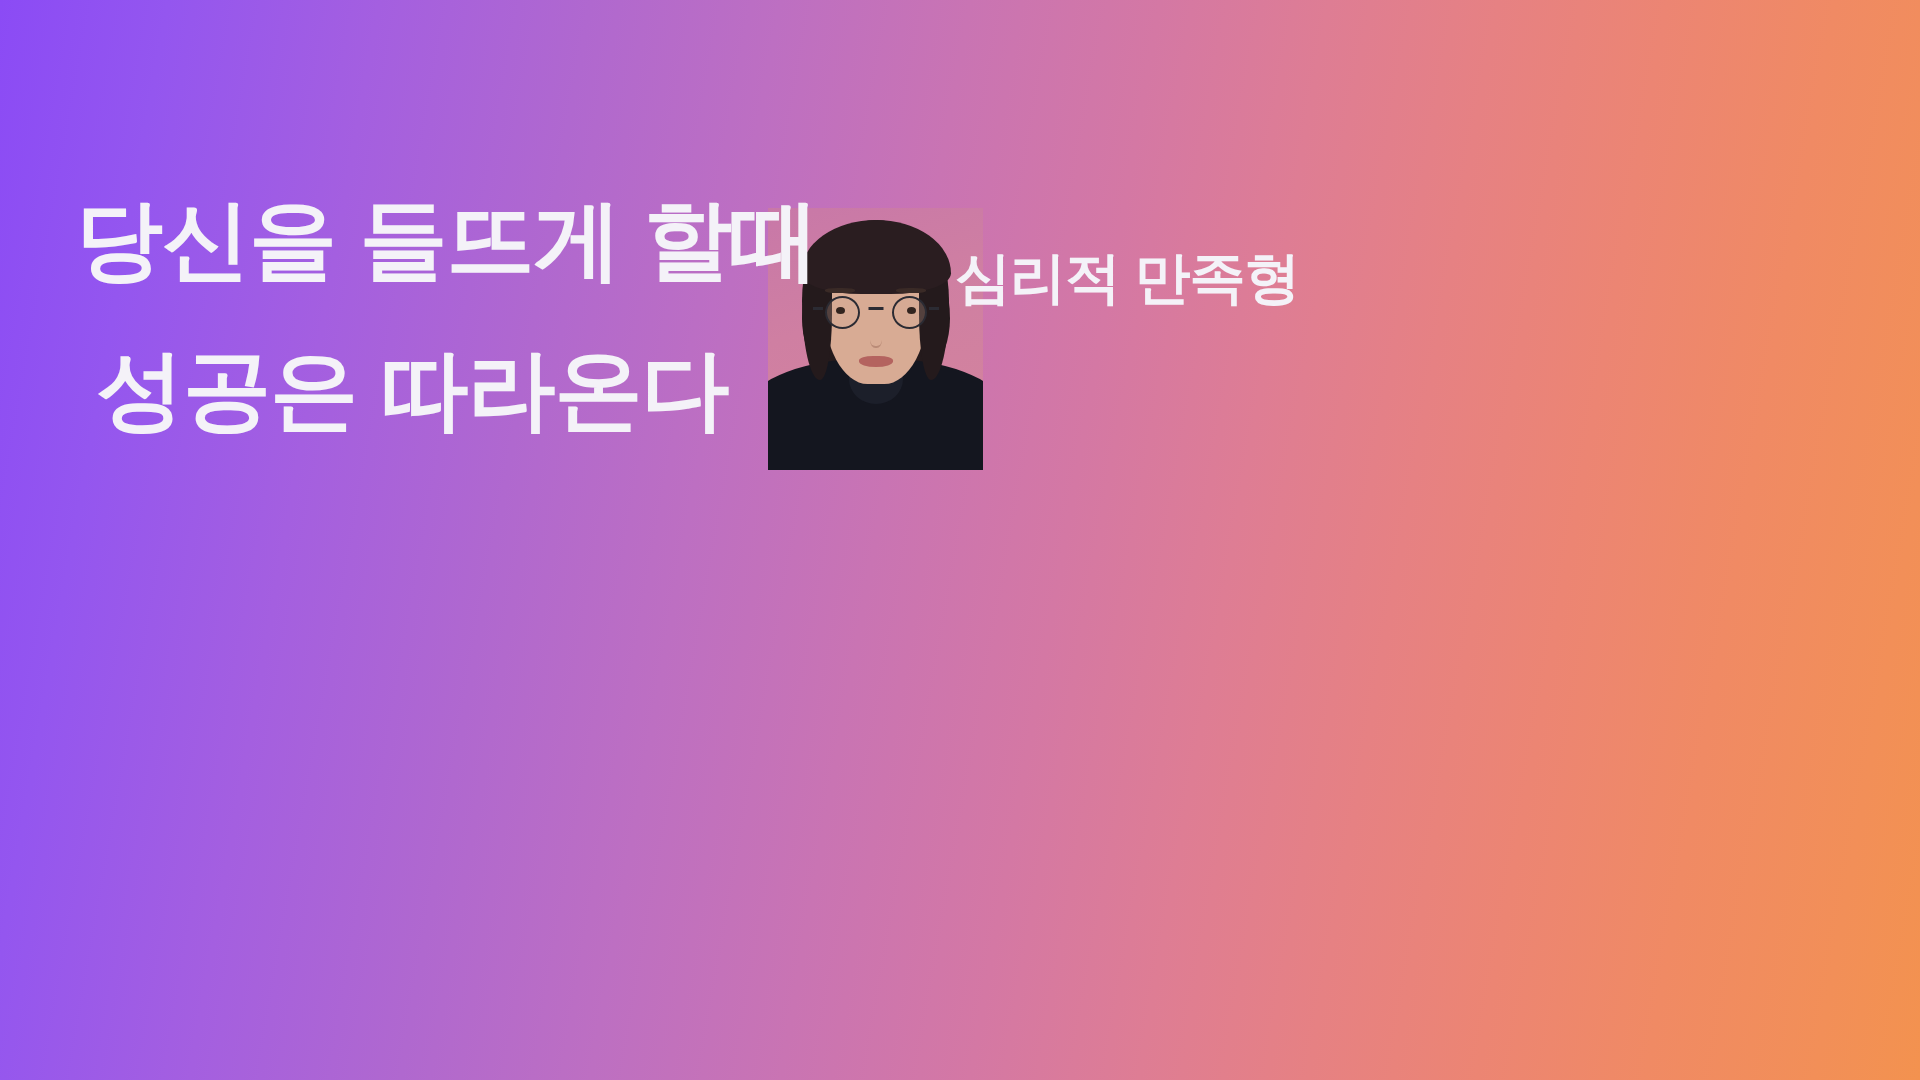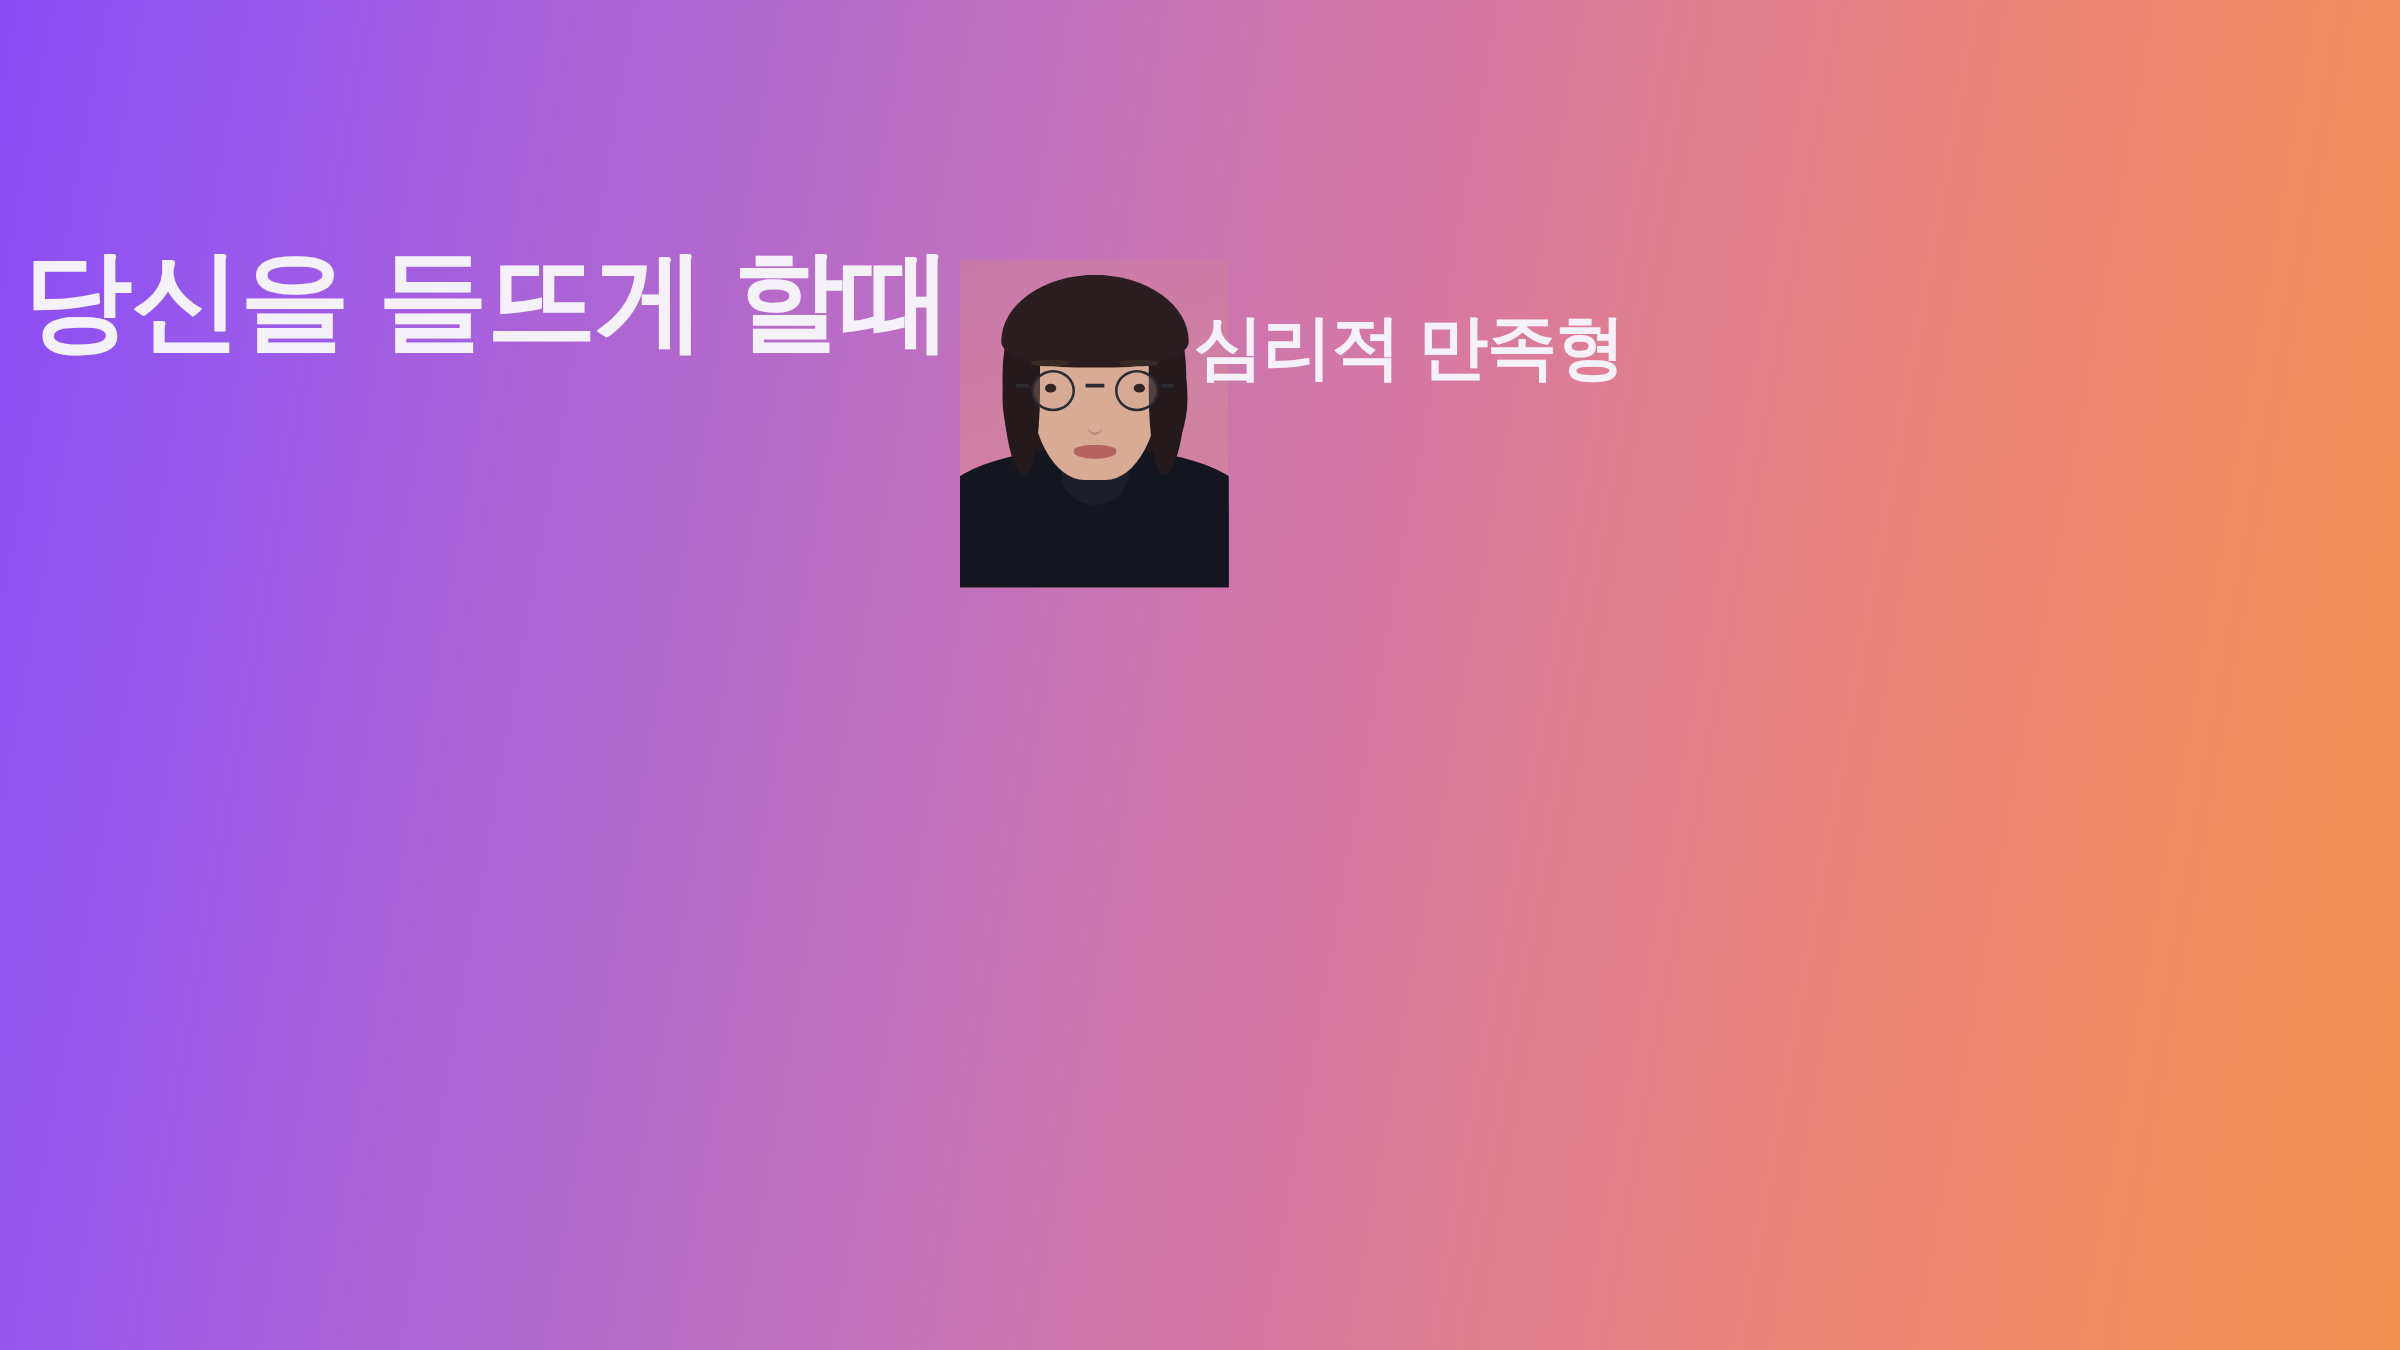--- a/index.html
+++ b/index.html
@@ -47,21 +47,22 @@
     color: #f4f2f8;
     font-weight: 800;
     font-size: 88px;
     line-height: 1.0;
     letter-spacing: -1px;
     white-space: nowrap;
     font-stretch: condensed;
     text-rendering: optimizeLegibility;
   }
   .headline-left .line-1 {
-    margin-left: 0;
+    margin-left: 16px;
+    text-align: right;
   }
   .headline-left .line-2 {
     margin-top: 62px;
     margin-left: 78px;
   }
 
   
   .headline-right {
     position: absolute;
     left: 955px;
@@ -254,20 +255,21 @@
     border-radius: 45% 45% 55% 55%;
   }
 </style>
 </head>
 <body>
 
 <div id="stage">
 
   <div class="headline-left">
     <div class="line line-1">당신을 들뜨게 할때</div>
+    <div class="line line-2">성공은 따라온다</div>
   </div>
 
   <div class="portrait">
     <div class="ph-bg"></div>
     <div class="hair-back"></div>
     <div class="clothes"></div>
     <div class="clothes-fill"></div>
     <div class="neck"></div>
     <div class="collar"></div>
     <div class="face"></div>

